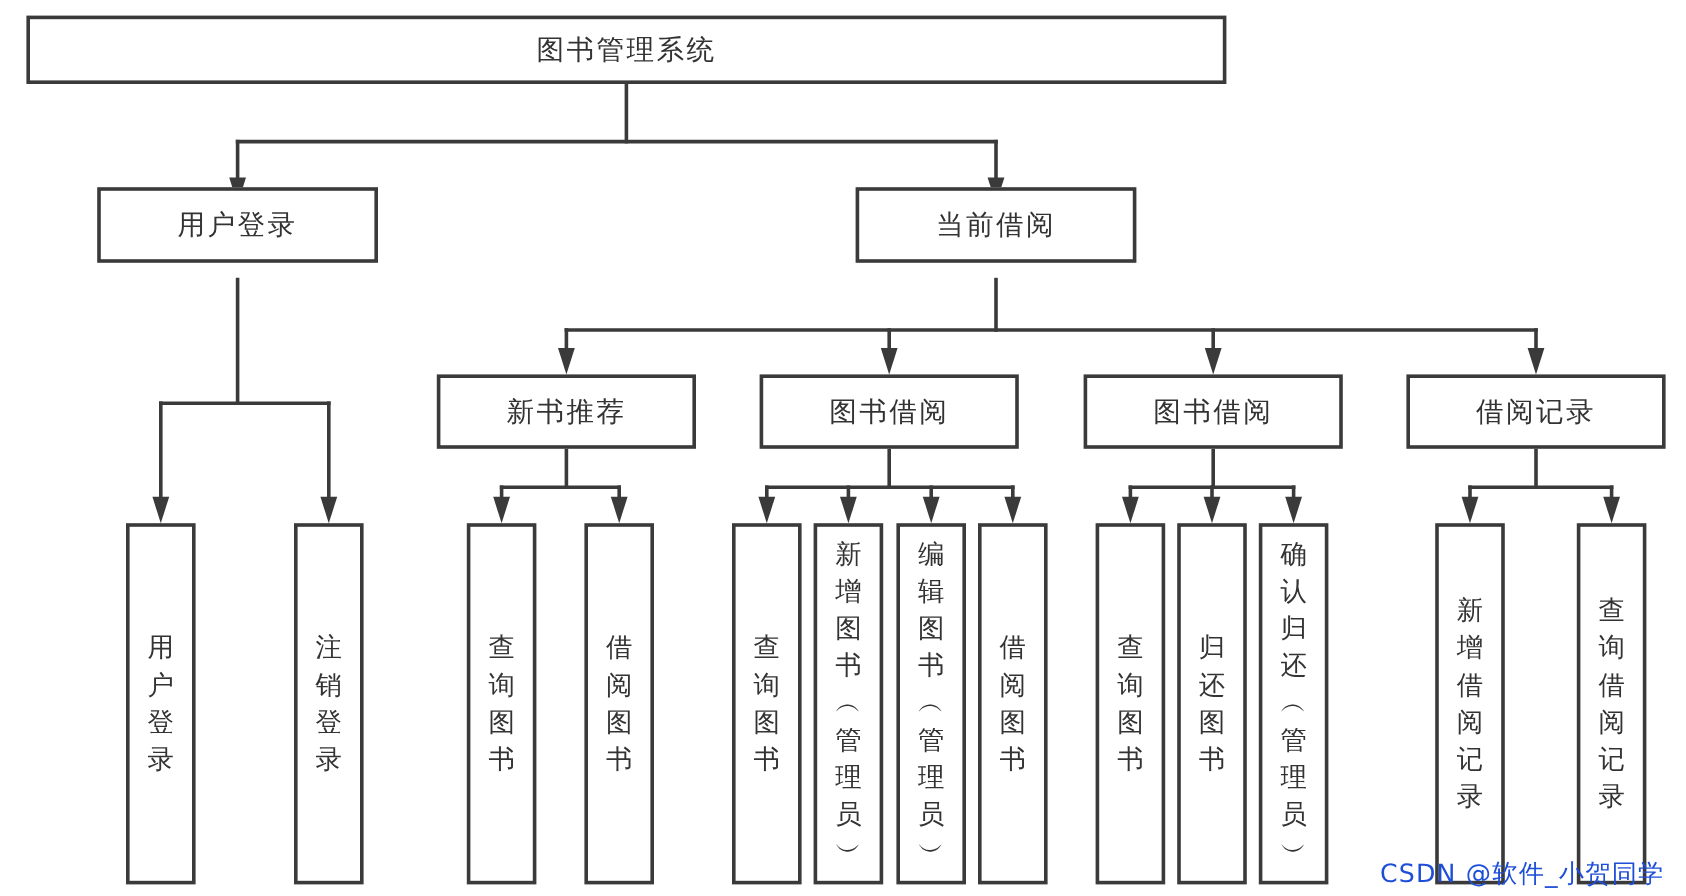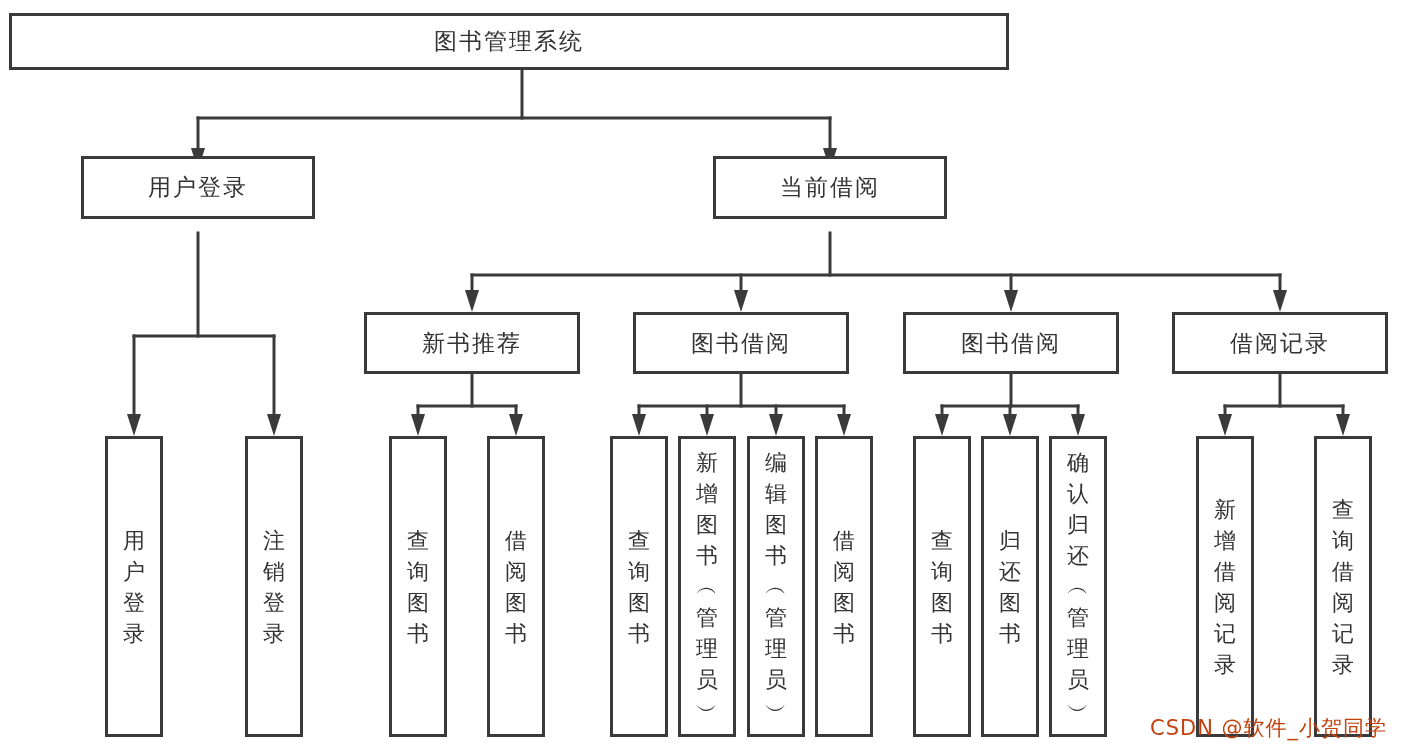--- a/index.html
+++ b/index.html
@@ -38,21 +38,21 @@
     text-align:center;
   }
   .lvl2{top:156px;width:234px;height:63px;}
   .lvl3{top:312px;width:216px;height:62px;}
   .leaf{top:436px;width:58px;height:301px;}
   .watermark{
     position:absolute;
     left:1150px;top:714px;
     font-size:21px;
     letter-spacing:1px;
-    color:#c2410c;
+    color:#1d4ed8;
     white-space:nowrap;
   }
 </style>
 </head>
 <body>
 
 <div class="stage">
 
   <svg id="edges" viewBox="0 0 1405 747">
       <line x1="522" y1="70" x2="522" y2="118" class="edge"></line>
@@ -102,21 +102,21 @@
       <line x1="1010" y1="406" x2="1010" y2="420" class="edge"></line>
       <path d="M1003 414 L1017 414 L1010 436 Z" class="arrowhead"></path>
       <line x1="1078" y1="406" x2="1078" y2="420" class="edge"></line>
       <path d="M1071 414 L1085 414 L1078 436 Z" class="arrowhead"></path>
       <line x1="1225" y1="406" x2="1225" y2="420" class="edge"></line>
       <path d="M1218 414 L1232 414 L1225 436 Z" class="arrowhead"></path>
       <line x1="1343" y1="406" x2="1343" y2="420" class="edge"></line>
       <path d="M1336 414 L1350 414 L1343 436 Z" class="arrowhead"></path>
     </svg>
 
-  <div class="box" style="left:9px;top:13px;width:1000px;height:57px">
+  <div class="box" style="left:22px;top:13px;width:1000px;height:57px">
     <span class="hlabel">图书管理系统</span>
   </div>
 
   <div class="box lvl2" style="left:81px">
     <span class="hlabel">用户登录</span>
   </div>
   <div class="box lvl2" style="left:713px">
     <span class="hlabel">当前借阅</span>
   </div>
 

